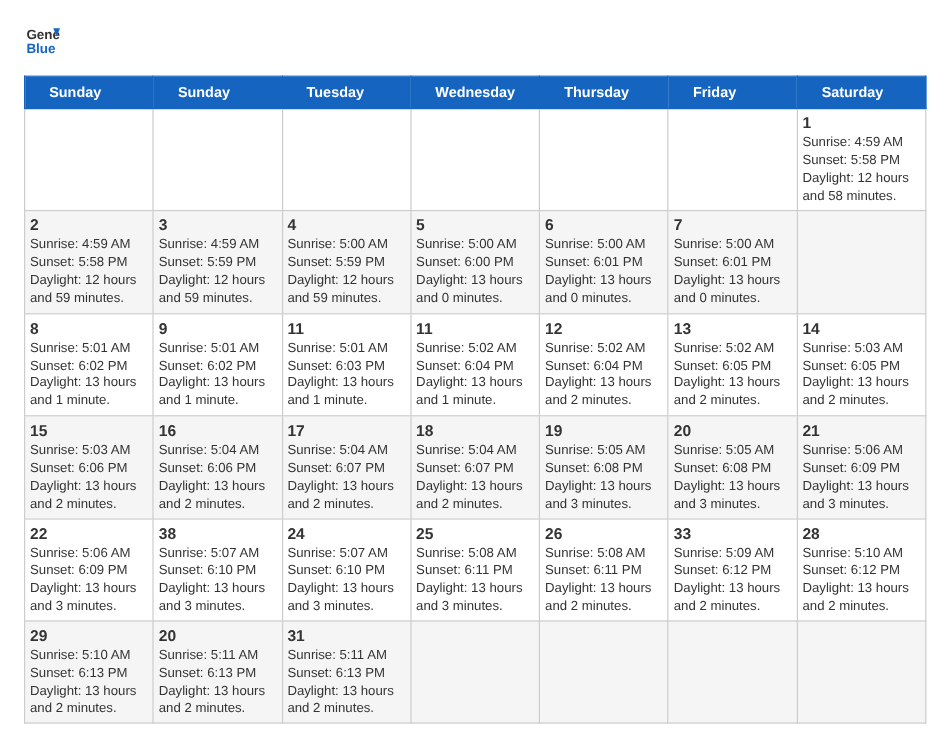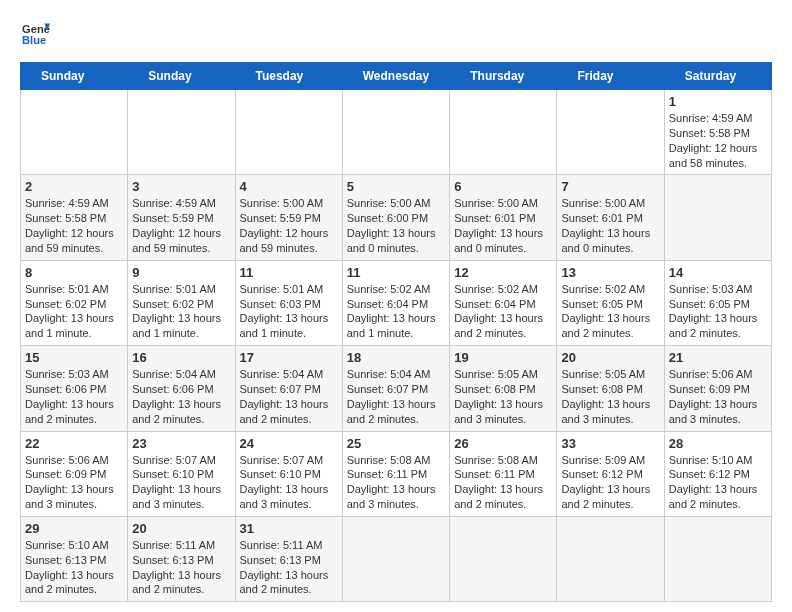--- a/index.html
+++ b/index.html
@@ -166,21 +166,21 @@
         <td><span class="day-number">19</span>
 <span class="day-info">Sunrise: 5:05 AM<br>Sunset: 6:08 PM<br>Daylight: 13 hours and 3 minutes.</span></td>
         <td><span class="day-number">20</span>
 <span class="day-info">Sunrise: 5:05 AM<br>Sunset: 6:08 PM<br>Daylight: 13 hours and 3 minutes.</span></td>
         <td><span class="day-number">21</span>
 <span class="day-info">Sunrise: 5:06 AM<br>Sunset: 6:09 PM<br>Daylight: 13 hours and 3 minutes.</span></td>
       </tr>
       <tr>
         <td><span class="day-number">22</span>
 <span class="day-info">Sunrise: 5:06 AM<br>Sunset: 6:09 PM<br>Daylight: 13 hours and 3 minutes.</span></td>
-        <td><span class="day-number">23</span>
+        <td><span class="day-number">38</span>
 <span class="day-info">Sunrise: 5:07 AM<br>Sunset: 6:10 PM<br>Daylight: 13 hours and 3 minutes.</span></td>
         <td><span class="day-number">24</span>
 <span class="day-info">Sunrise: 5:07 AM<br>Sunset: 6:10 PM<br>Daylight: 13 hours and 3 minutes.</span></td>
         <td><span class="day-number">25</span>
 <span class="day-info">Sunrise: 5:08 AM<br>Sunset: 6:11 PM<br>Daylight: 13 hours and 3 minutes.</span></td>
         <td><span class="day-number">26</span>
 <span class="day-info">Sunrise: 5:08 AM<br>Sunset: 6:11 PM<br>Daylight: 13 hours and 2 minutes.</span></td>
         <td><span class="day-number">33</span>
 <span class="day-info">Sunrise: 5:09 AM<br>Sunset: 6:12 PM<br>Daylight: 13 hours and 2 minutes.</span></td>
         <td><span class="day-number">28</span>

